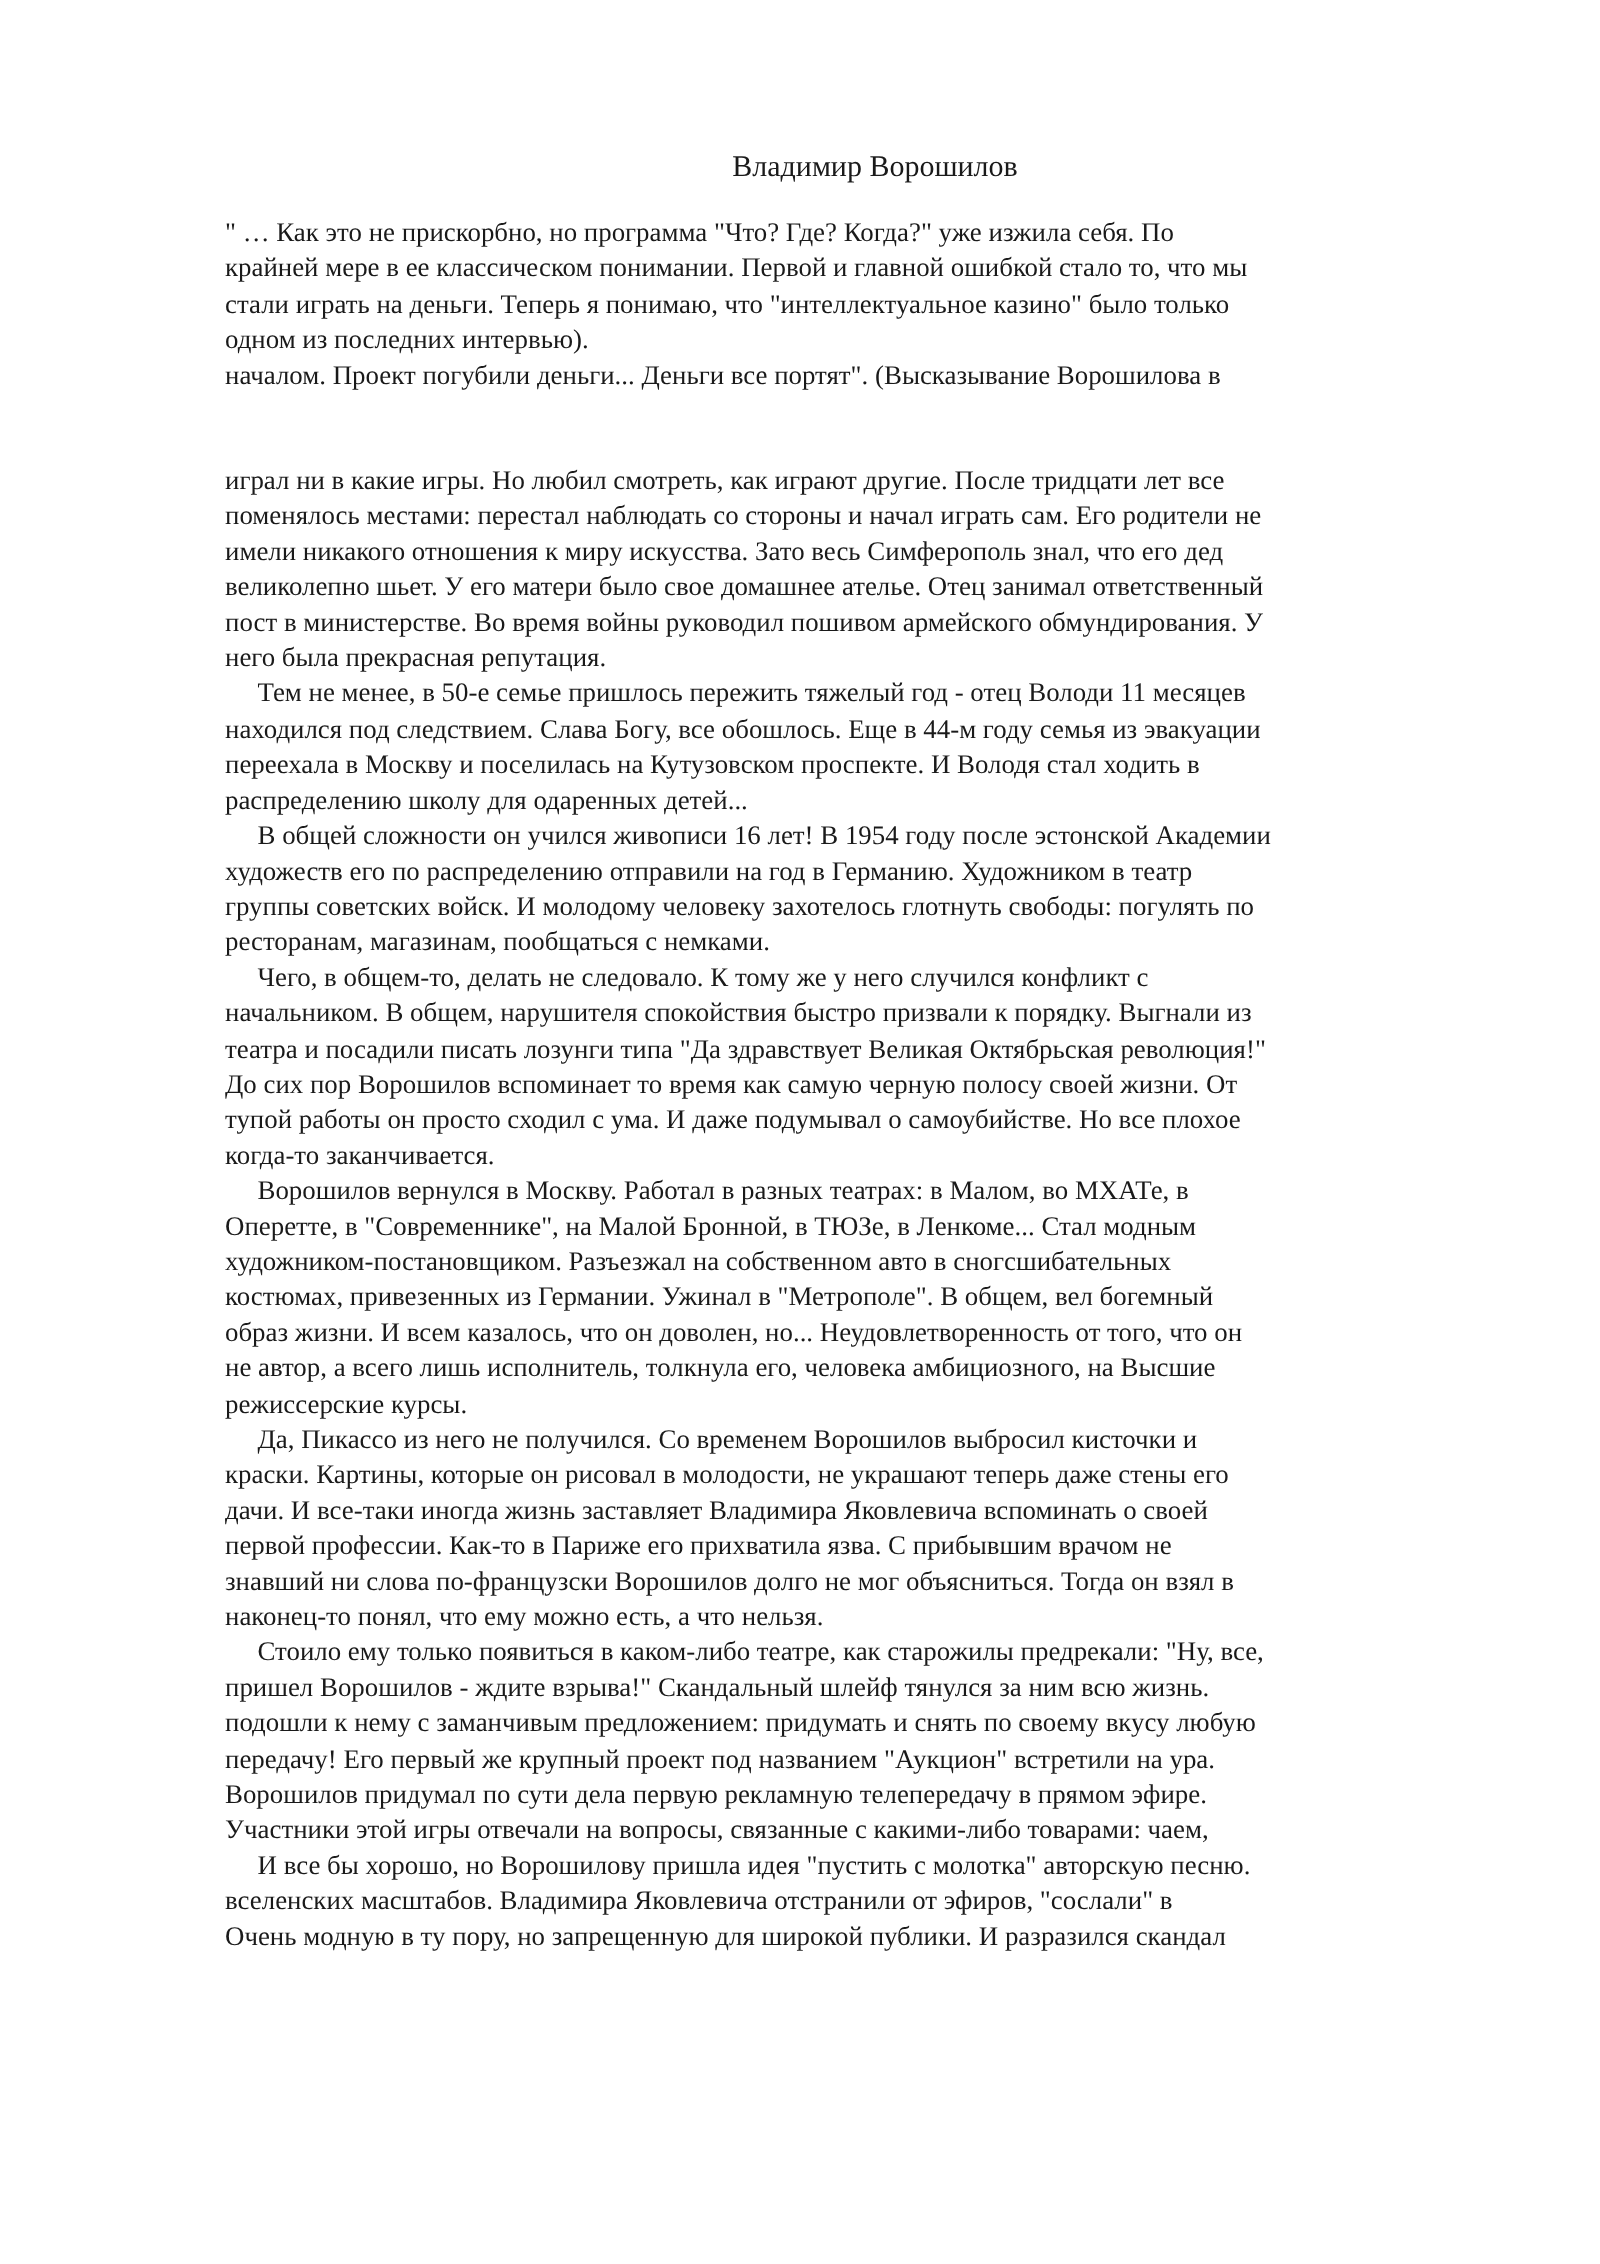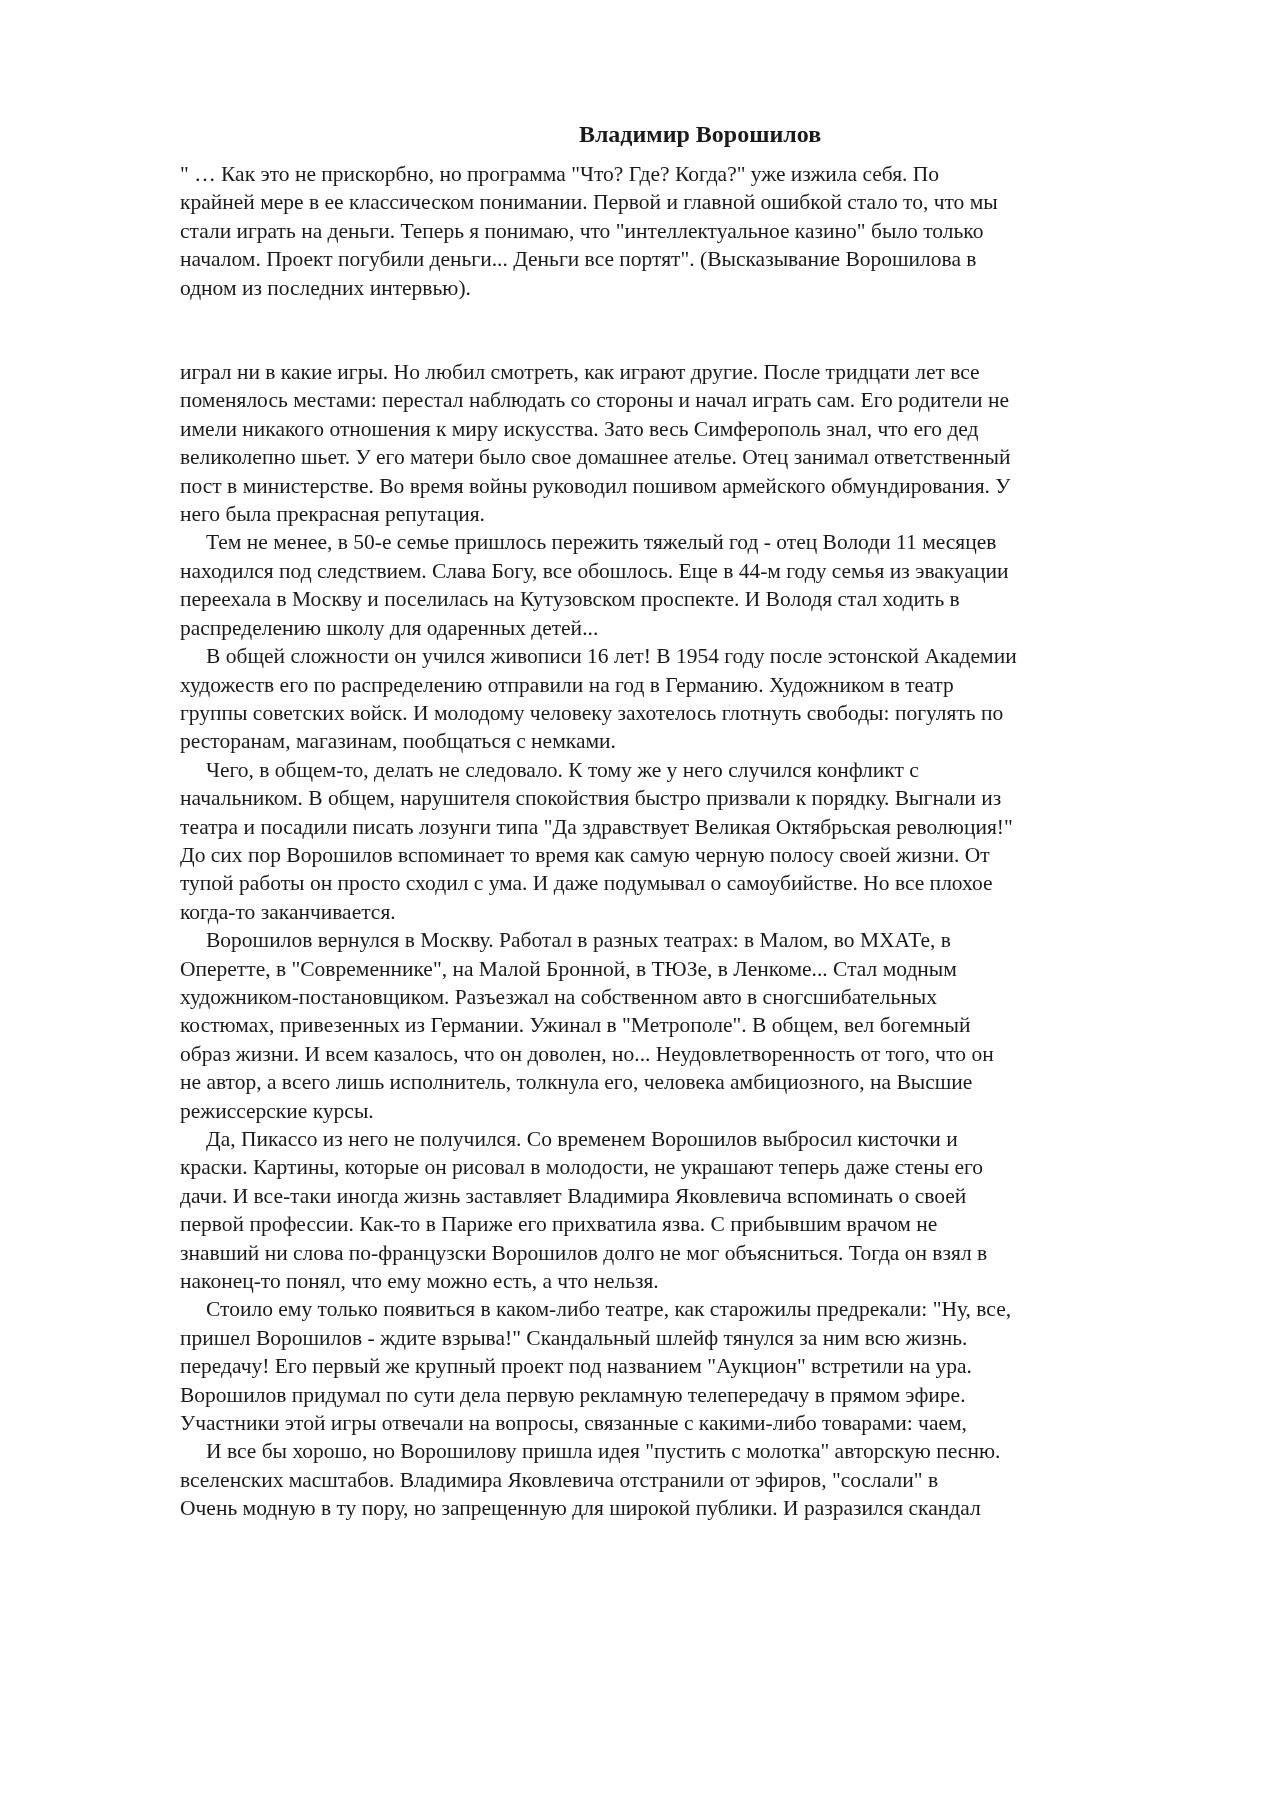--- a/index.html
+++ b/index.html
@@ -3,40 +3,40 @@
 <meta charset="utf-8">
 <style>
   html, body { margin: 0; padding: 0; background: #ffffff; }
   body { width: 1280px; height: 1811px; position: relative; overflow: hidden; }
   .page {
     position: absolute; left: 180px; top: 118px; width: 1000px;
     font-family: "Liberation Serif", serif; color: #1a1a1a;
     font-size: 21.5px; line-height: 28.4px;
   }
   .title {
-    text-align: center; font-weight: bold; font-size: 24px;
-    line-height: 32px; margin: 0 0 10px 0; padding-left: 40px;
+    text-align: center; font-weight: normal; font-size: 24px;
+    line-height: 32px; margin: 0 0 22px 0; padding-left: 40px;
   }
   .para { margin: 0; }
   .line { display: block; white-space: nowrap; }
   .quote { margin-bottom: 56px; }
   .indent { padding-left: 26px; }
 </style>
 </head>
 <body>
 
 <div class="page">
   <div class="title">Владимир Ворошилов</div>
 
   <div class="para quote" id="epigraph">
       <span class="line">" … Как это не прискорбно, но программа "Что? Где? Когда?" уже изжила себя. По</span>
       <span class="line">крайней мере в ее классическом понимании. Первой и главной ошибкой стало то, что мы</span>
       <span class="line">стали играть на деньги. Теперь я понимаю, что "интеллектуальное казино" было только</span>
+      <span class="line">одном из последних интервью).</span>
       <span class="line">началом. Проект погубили деньги... Деньги все портят". (Высказывание Ворошилова в</span>
-      <span class="line">одном из последних интервью).</span>
     </div>
 
   <div id="body-paragraphs">
       <div class="para">
         <span class="line">играл ни в какие игры. Но любил смотреть, как играют другие. После тридцати лет все</span>
         <span class="line">поменялось местами: перестал наблюдать со стороны и начал играть сам. Его родители не</span>
         <span class="line">имели никакого отношения к миру искусства. Зато весь Симферополь знал, что его дед</span>
         <span class="line">великолепно шьет. У его матери было свое домашнее ателье. Отец занимал ответственный</span>
         <span class="line">пост в министерстве. Во время войны руководил пошивом армейского обмундирования. У</span>
         <span class="line">него была прекрасная репутация.</span>
@@ -76,20 +76,21 @@
         <span class="line">дачи. И все-таки иногда жизнь заставляет Владимира Яковлевича вспоминать о своей</span>
         <span class="line">первой профессии. Как-то в Париже его прихватила язва. С прибывшим врачом не</span>
         <span class="line">знавший ни слова по-французски Ворошилов долго не мог объясниться. Тогда он взял в</span>
         <span class="line">наконец-то понял, что ему можно есть, а что нельзя.</span>
       </div>
       <div class="para">
         <span class="line indent">Стоило ему только появиться в каком-либо театре, как старожилы предрекали: "Ну, все,</span>
         <span class="line">пришел Ворошилов - ждите взрыва!" Скандальный шлейф тянулся за ним всю жизнь.</span>
       </div>
       <div class="para">
+        <span class="line">подошли к нему с заманчивым предложением: придумать и снять по своему вкусу любую</span>
         <span class="line">передачу! Его первый же крупный проект под названием "Аукцион" встретили на ура.</span>
         <span class="line">Ворошилов придумал по сути дела первую рекламную телепередачу в прямом эфире.</span>
         <span class="line">Участники этой игры отвечали на вопросы, связанные с какими-либо товарами: чаем,</span>
       </div>
       <div class="para">
         <span class="line indent">И все бы хорошо, но Ворошилову пришла идея "пустить с молотка" авторскую песню.</span>
         <span class="line">вселенских масштабов. Владимира Яковлевича отстранили от эфиров, "сослали" в</span>
         <span class="line">Очень модную в ту пору, но запрещенную для широкой публики. И разразился скандал</span>
       </div>
     </div>

